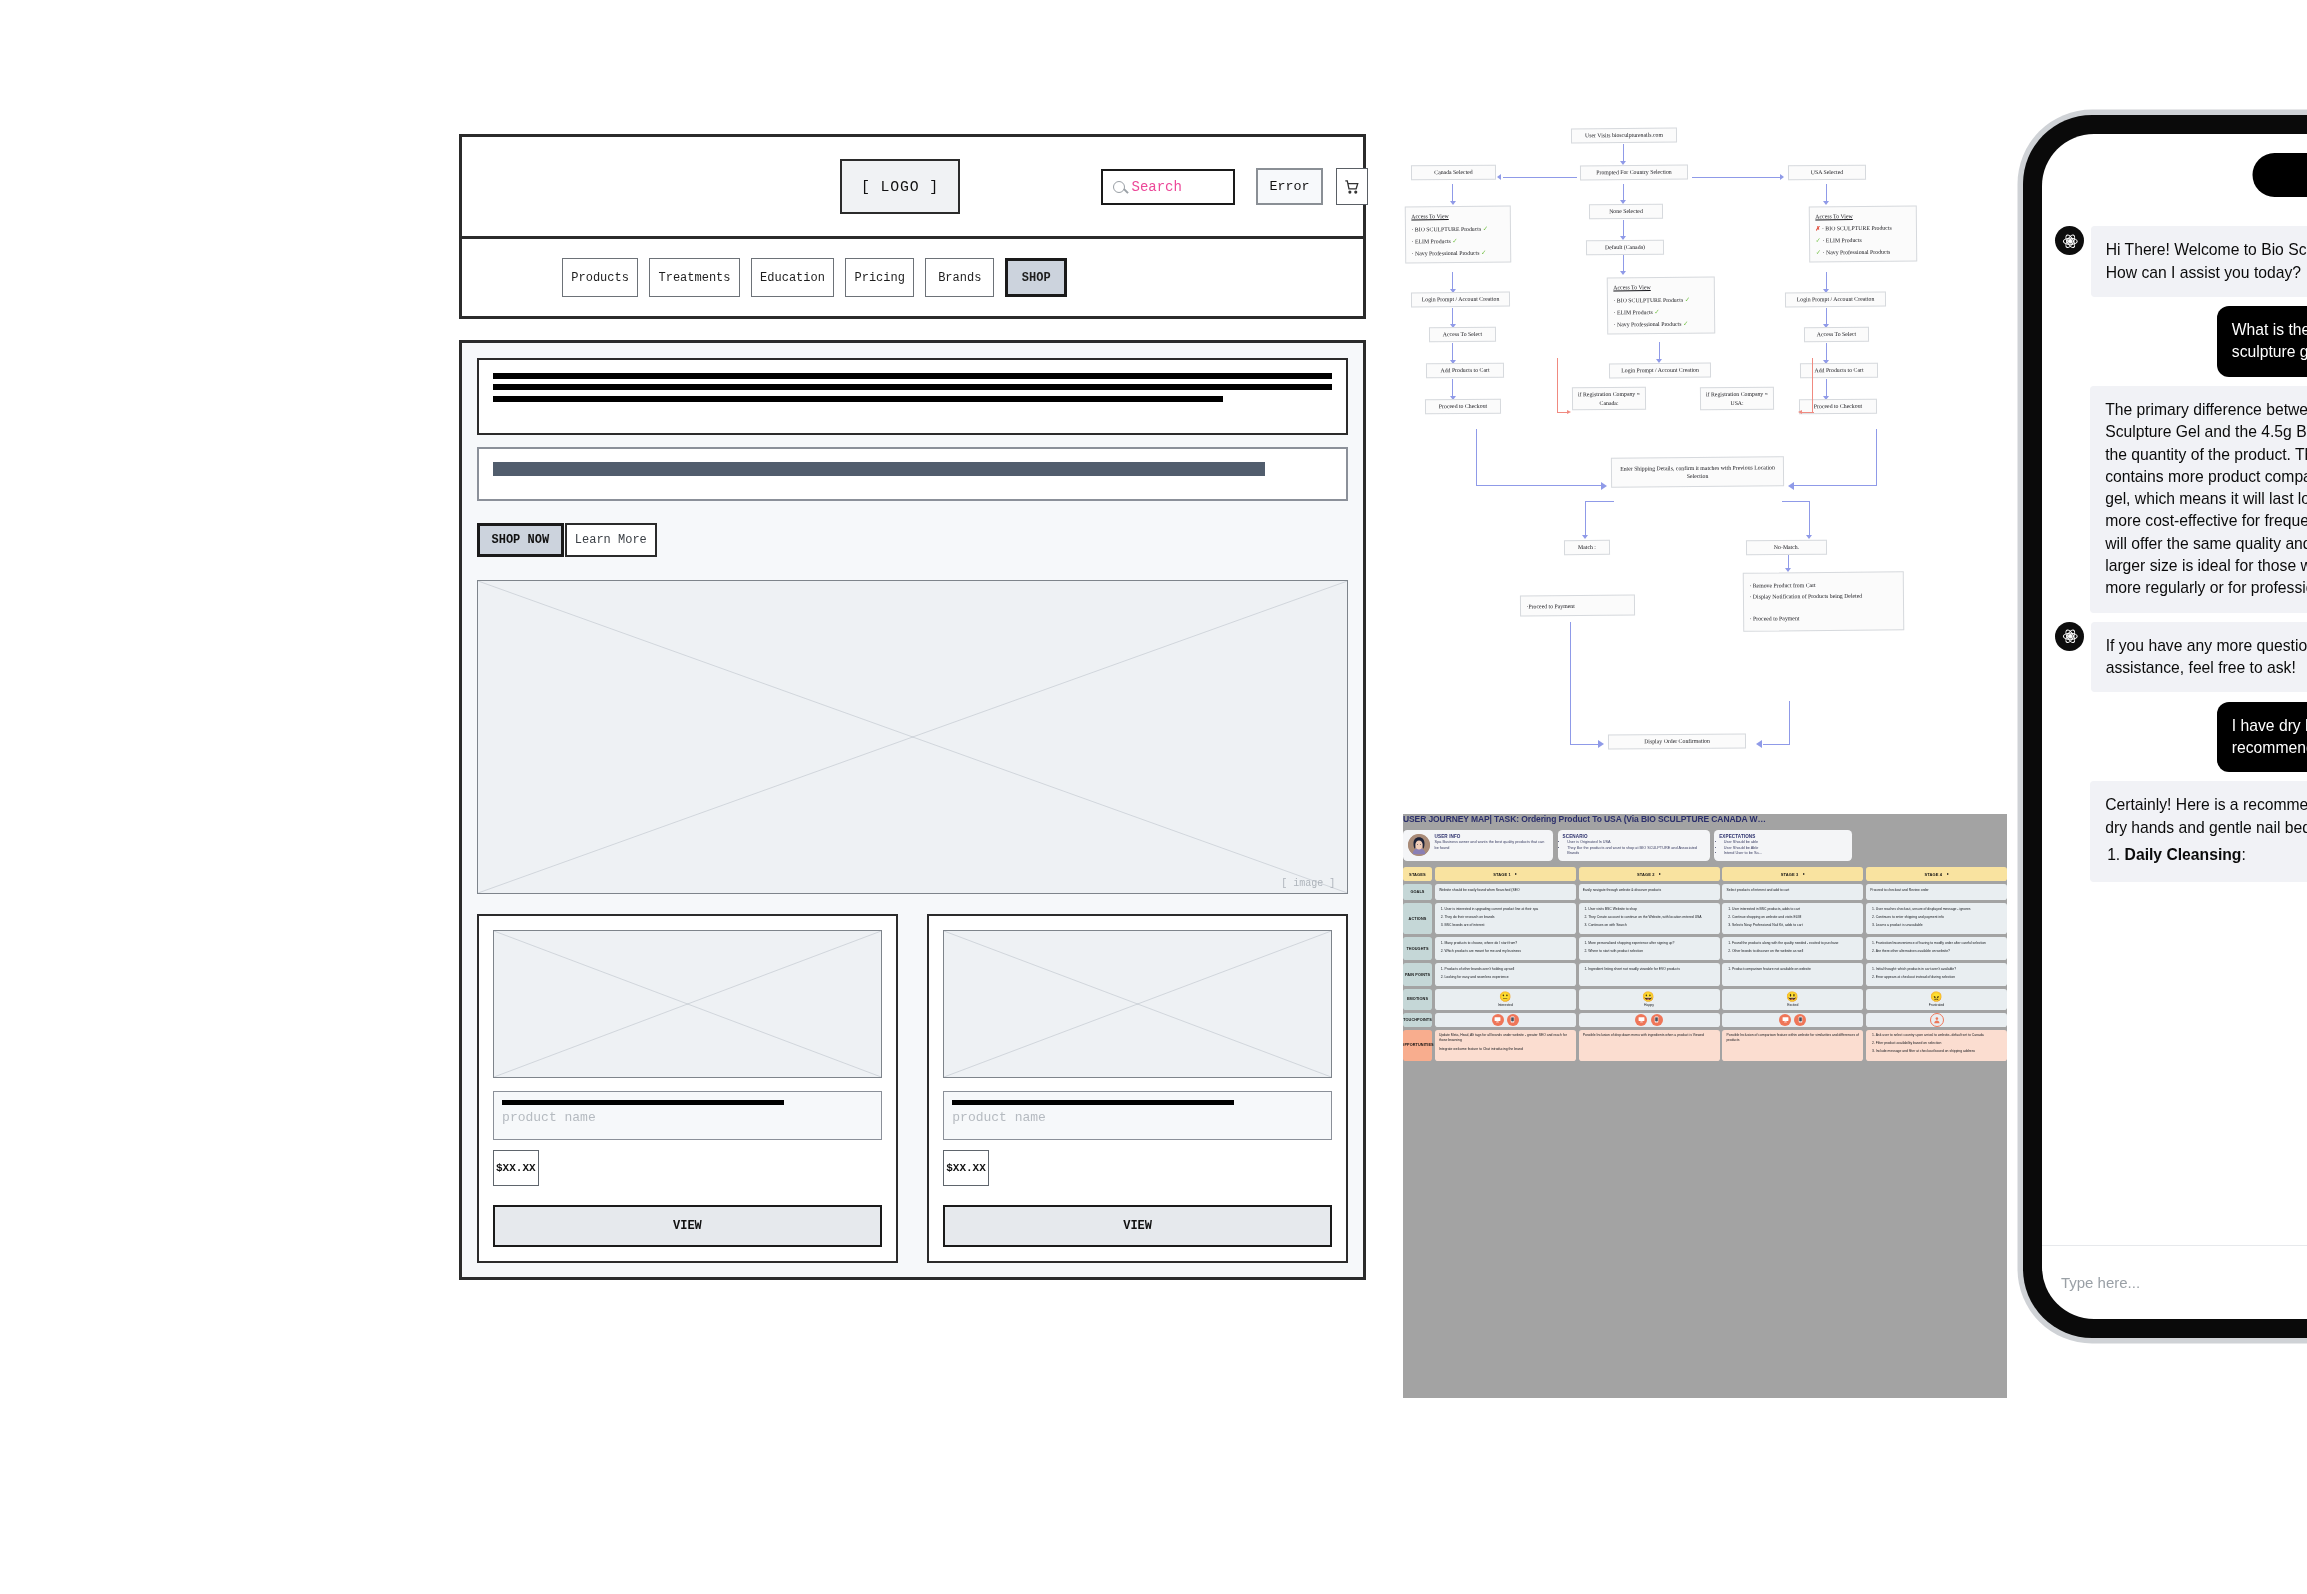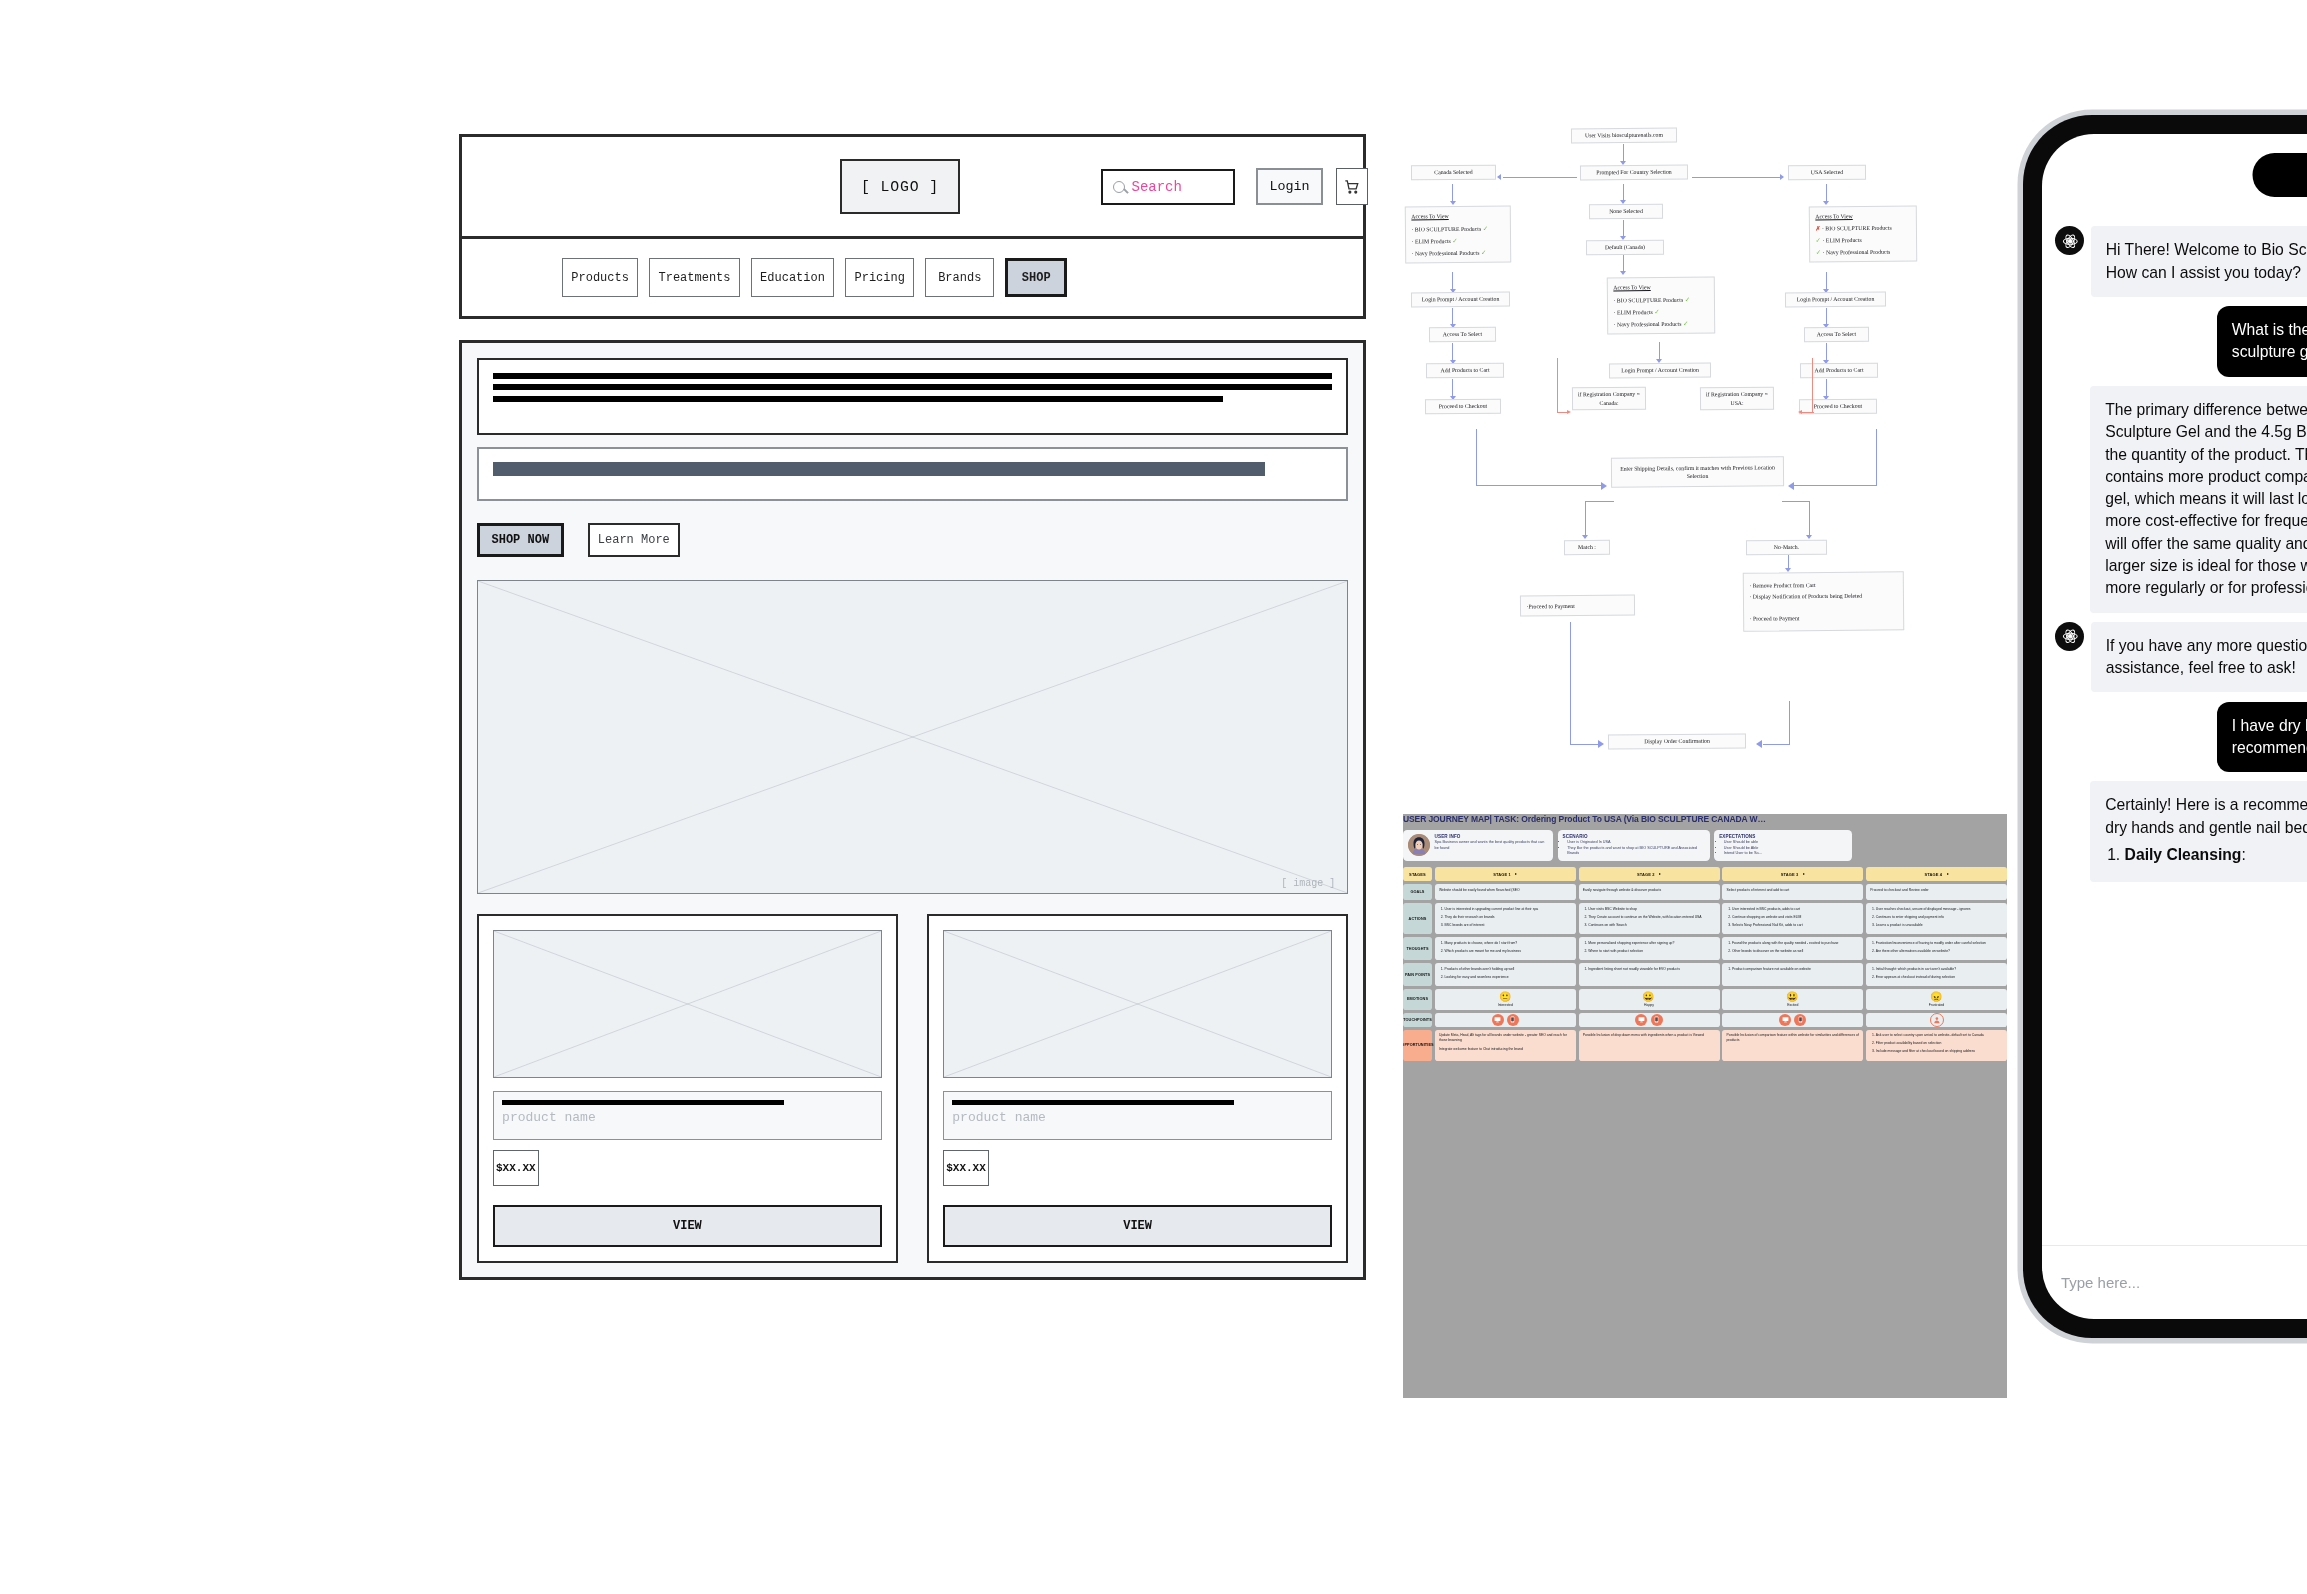--- a/index.html
+++ b/index.html
@@ -31,21 +31,21 @@
   .navitem { height:39px; min-width:69px; padding:0 8.3px; background:#fff; border:1.8px solid #6d7278;
              display:flex; align-items:center; justify-content:center;
              font-family:"Liberation Mono", monospace; font-size:12px; color:#1e1e1e; }
   .navitem.shop { background:#ccd3dd; border:3.2px solid #1a1a1a; font-weight:bold; min-width:62px; }
 
   .wf-main { margin-top:21px; border:3.2px solid #2b2b2b; background:#f6f8fa; padding:14.8px; }
   .hero-card { background:#fff; border:2.8px solid #2b2b2b; padding:13px 14px 26px 14px; }
   .bar-blk { height:6px; background:#000; margin-bottom:5.5px; }
   .hero-card2 { background:#fff; border:2.3px solid #8b9099; padding:13px 14px 23px 14px; margin-top:12px; }
   .bar-gray { height:14px; background:#515d6d; }
-  .cta-row { display:flex; gap:24px; margin-top:22px; }
+  .cta-row { display:flex; gap:1px; margin-top:22px; }
   .btn-shopnow { width:87px; height:34px; background:#ccd3dd; border:3.2px solid #1a1a1a;
                  display:flex; align-items:center; justify-content:center;
                  font-family:"Liberation Mono", monospace; font-weight:bold; font-size:12px; color:#111; }
   .btn-learn { width:92px; height:34px; background:#fff; border:2.8px solid #2b2b2b;
                display:flex; align-items:center; justify-content:center;
                font-family:"Liberation Mono", monospace; font-size:12px; color:#3a3f45; }
   .img-ph { margin-top:23px; height:314px; background:#eef1f4; border:1.8px solid #7e848b; position:relative; }
   .img-ph svg { position:absolute; inset:0; width:100%; height:100%; }
   .img-ph .cap { position:absolute; right:12px; bottom:4.6px; font-family:"Liberation Mono", monospace;
                  font-size:10px; color:#aeb4bb; }
@@ -151,21 +151,21 @@
 <div class="canvas">
 
   <div class="wf">
 
     <div class="wf-box wf-header">
       <div class="logo-box">[ LOGO ]</div>
       <div class="search-box">
         <span class="mg"></span>
         <span>Search</span>
       </div>
-      <div class="login-btn">Login</div>
+      <div class="login-btn">Error</div>
       <div class="cart-btn">
         <svg viewBox="0 0 24 24" fill="none" stroke="#333" stroke-width="2">
           <circle cx="9" cy="20" r="1.4" fill="#333"></circle>
             <circle cx="18" cy="20" r="1.4" fill="#333"></circle>
           <path d="M2 3h3l2.6 12h11l2.4-8H6"></path>
         </svg>
       </div>
     </div>
 
     <div class="wf-box wf-nav">

